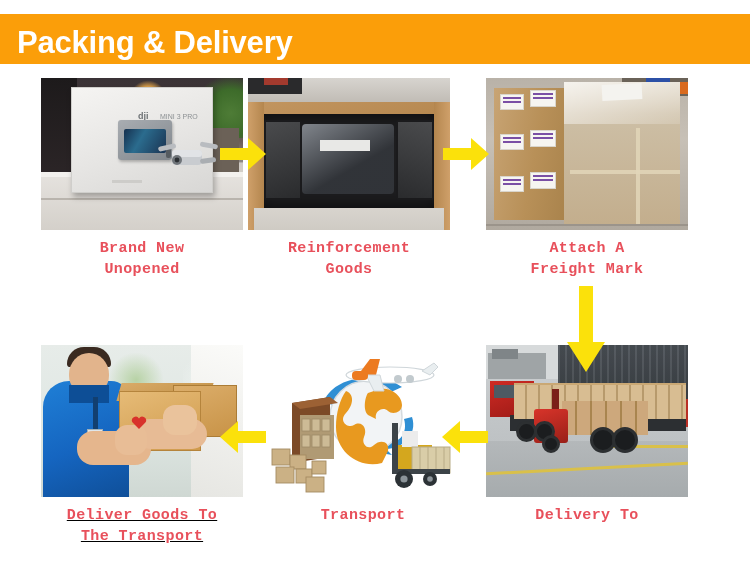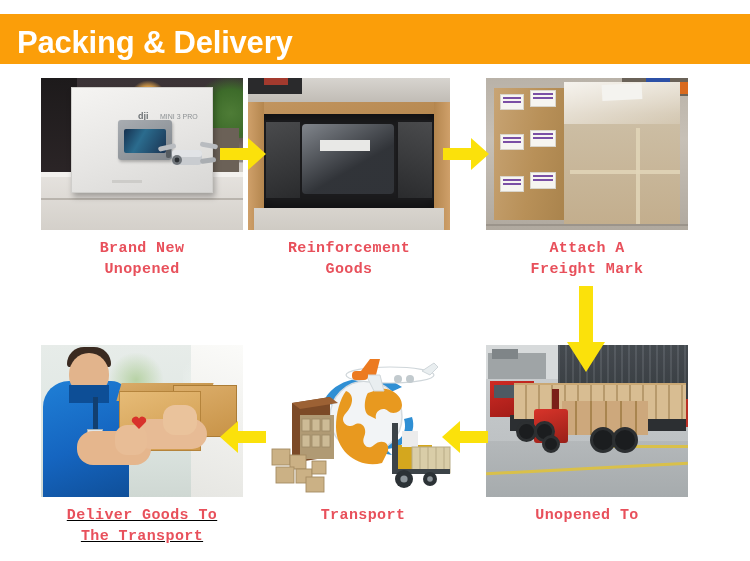--- a/index.html
+++ b/index.html
@@ -429,21 +429,21 @@
     <div class="ph p6-load2"></div>
     <div class="ph p6-mast"></div>
     <div class="ph p6-fork"></div>
     <div class="p6-wheel" style="left:30px;top:76px;width:15px;height:15px"></div>
     <div class="p6-wheel" style="left:48px;top:76px;width:15px;height:15px"></div>
     <div class="p6-wheel" style="left:104px;top:82px;width:20px;height:20px"></div>
     <div class="p6-wheel" style="left:126px;top:82px;width:20px;height:20px"></div>
     <div class="p6-wheel" style="left:56px;top:90px;width:12px;height:12px"></div>
   </div>
   <div class="caption">
-    <span class="ln">Unopened To</span>
+    <span class="ln">Delivery To</span>
   </div>
 </div>
 
 <div class="arrow-h" id="arrow-1">
   <svg width="46" height="34" viewBox="0 0 46 34">
     <path d="M0 11 L28 11 L28 1 L46 17 L28 33 L28 23 L0 23 Z" fill="#FBE10B"></path>
   </svg>
 </div>
 <div class="arrow-h" id="arrow-2">
   <svg width="46" height="34" viewBox="0 0 46 34">

